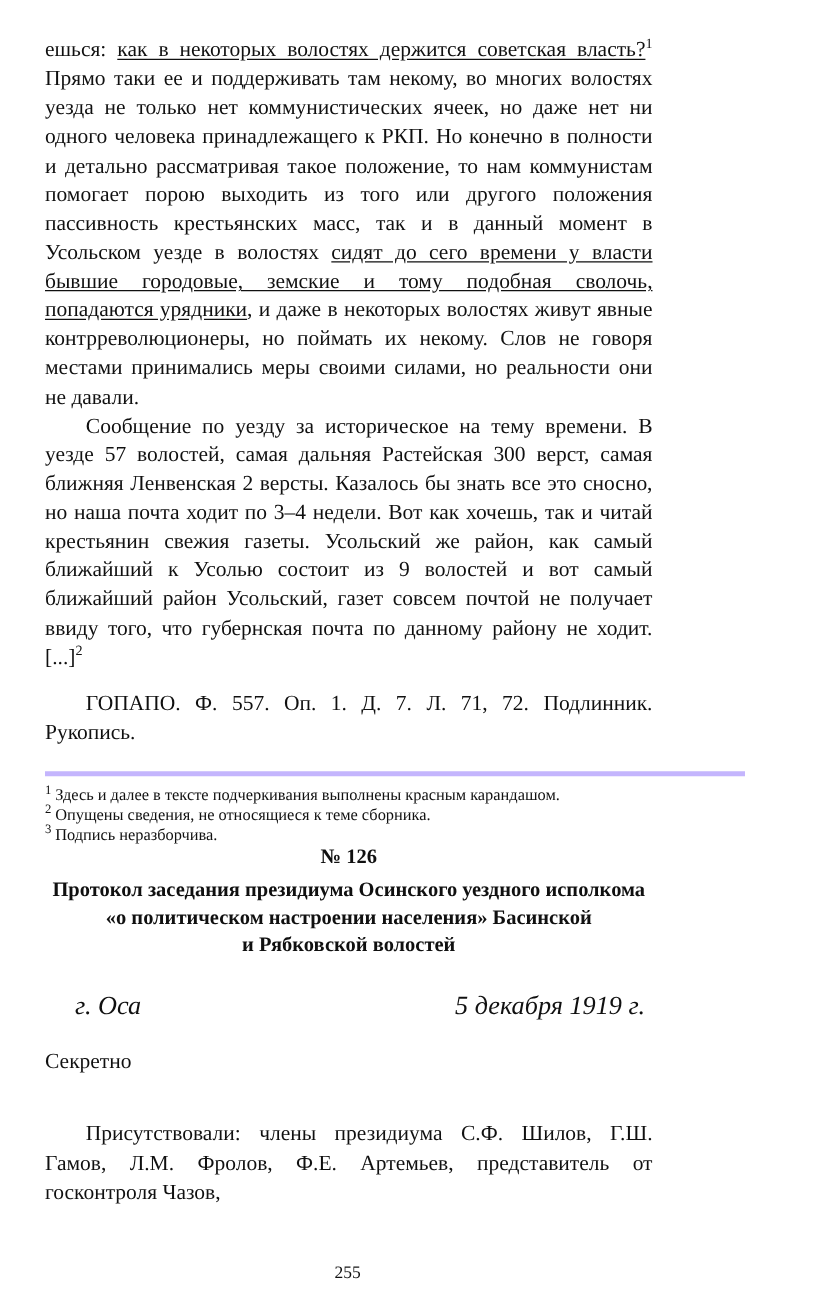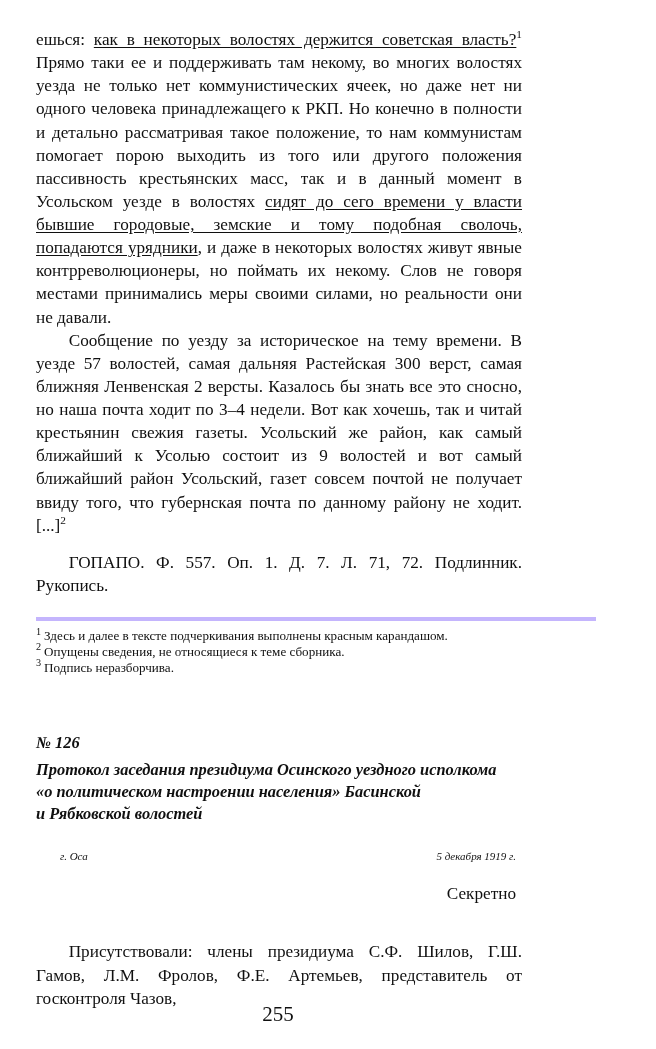--- a/index.html
+++ b/index.html
@@ -59,59 +59,57 @@
     text-align: left;
     margin: 0;
     padding-left: 14px;
     text-indent: -14px;
   }
   .notes .note sup {
     font-size: 0.78em;
     margin-right: 3px;
   }
   .doc-head {
-    margin-top: 58px;
-    text-align: left;
-    font-style: italic;
+    text-align: center;
   }
   .doc-number {
     font-size: 16.4px;
     font-weight: bold;
     margin-bottom: 6px;
   }
   .doc-title {
     font-size: 16.4px;
     font-weight: bold;
     line-height: 1.32;
   }
   .place-date {
     margin-top: 26px;
     display: flex;
     justify-content: space-between;
     align-items: baseline;
-    font-size: 11px;
+    font-size: 21px;
     font-style: italic;
     padding: 0 6px 0 24px;
   }
   .secret-line {
     margin-top: 22px;
-    text-align: right;
+    text-align: left;
     font-size: 17.2px;
     padding-right: 6px;
   }
   .after-head {
     margin-top: 36px;
   }
   .page-number {
     position: absolute;
     left: 0;
     right: 0;
     bottom: 22px;
     text-align: center;
-    font-size: 21px;
+    font-size: 14px;
   }
 </style>
 </head>
 <body>
 
 <div class="page">
 
   <div class="body-text">
 
     <p class="no-indent"><span>ешься: </span><u class="dotted">как в некоторых волостях держится советская власть?</u><sup>1</sup><span> Прямо таки ее и поддерживать там некому, во многих волостях уезда не только нет коммунистических ячеек, но даже нет ни одного человека принадлежащего к РКП. Но конечно в полности и детально рассматривая такое положение, то нам коммунистам помогает порою выходить из того или другого положения пассивность крестьянских масс, так и в данный момент в Усольском уезде в волостях </span><u class="dotted">сидят до сего времени у власти бывшие городовые, земские и тому подобная сволочь, попадаются урядники</u><span>, и даже в некоторых волостях живут явные контрреволюционеры, но поймать их некому. Слов не говоря местами принимались меры своими силами, но реальности они не давали.</span></p>

